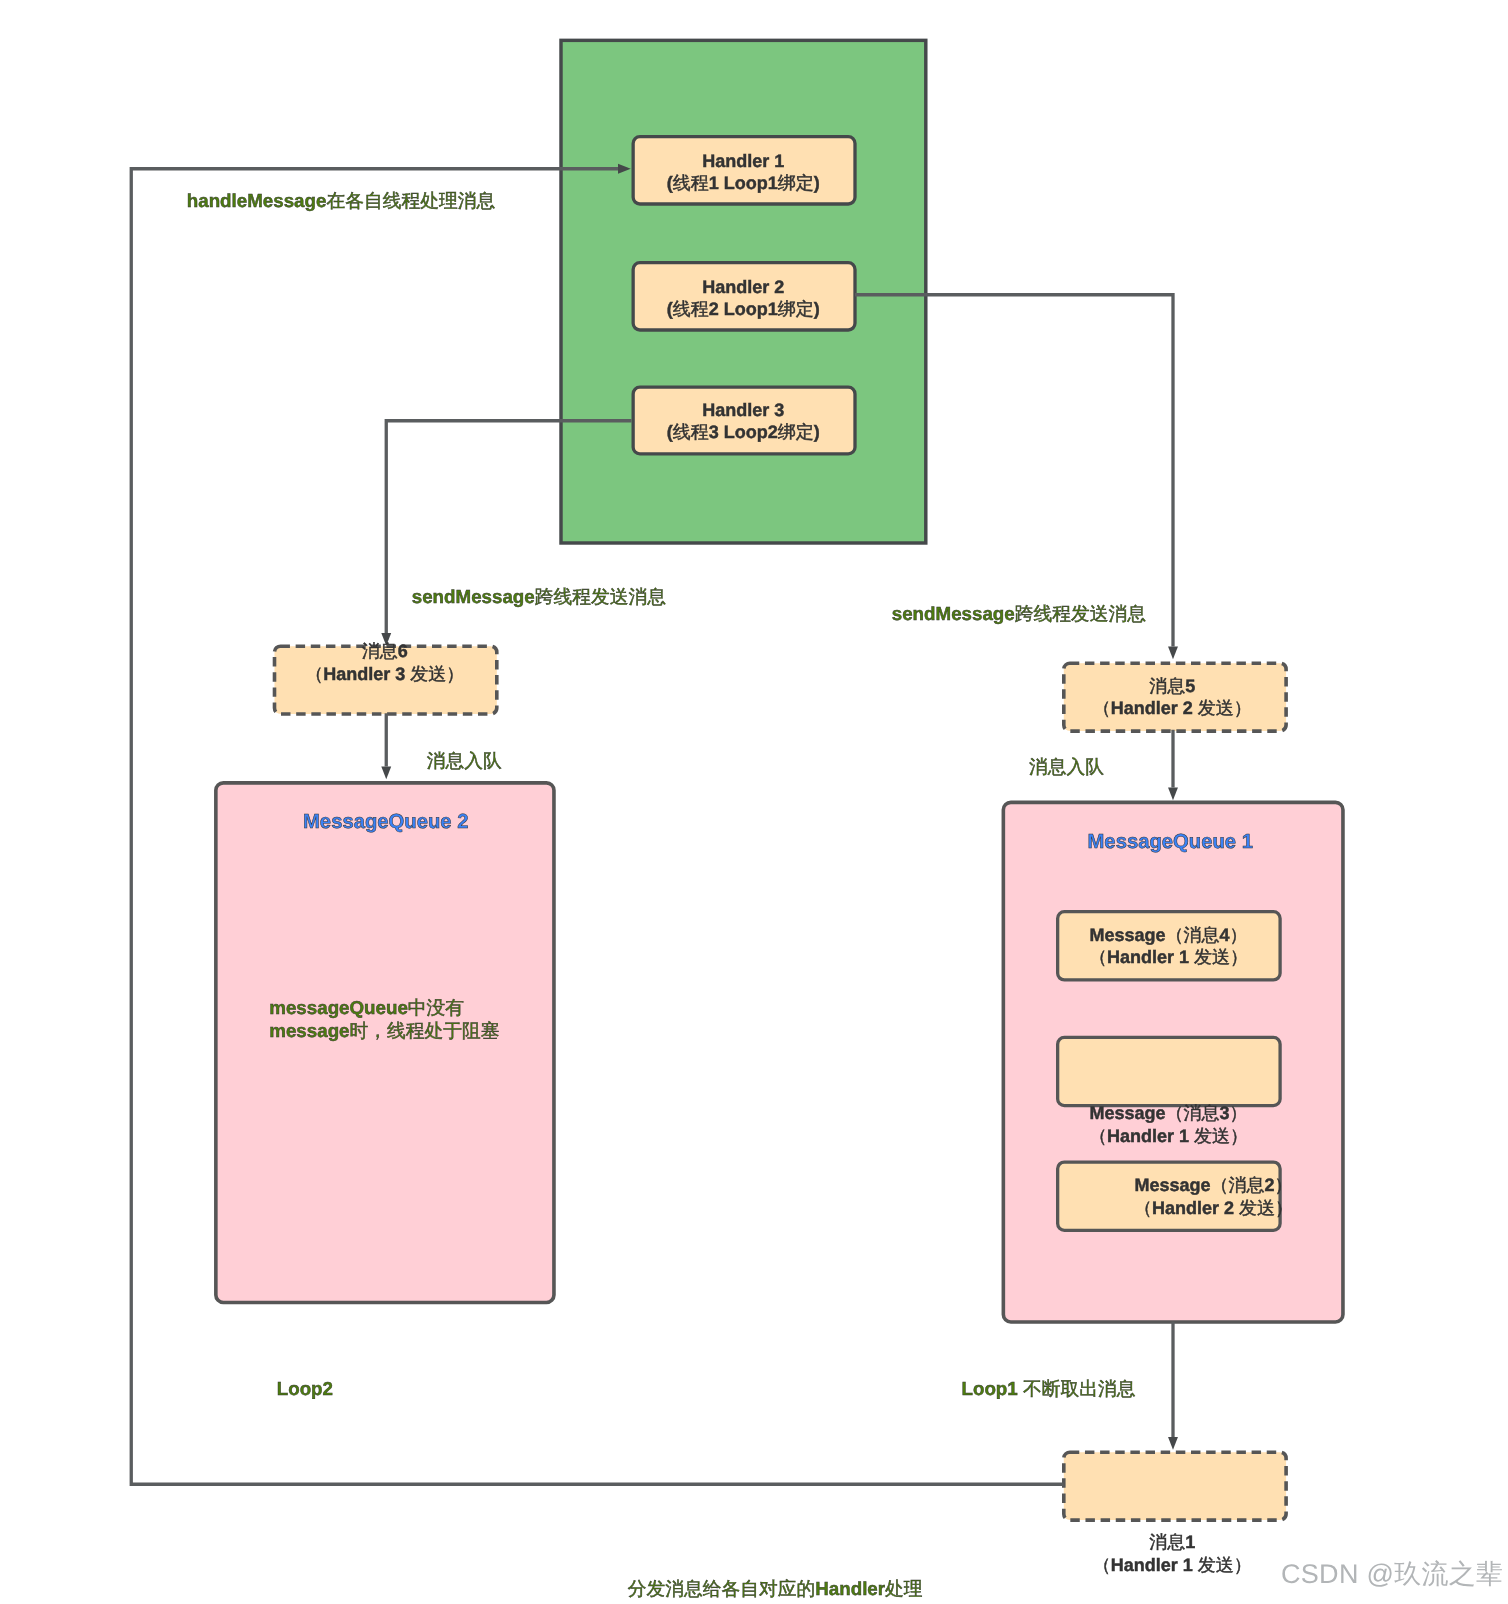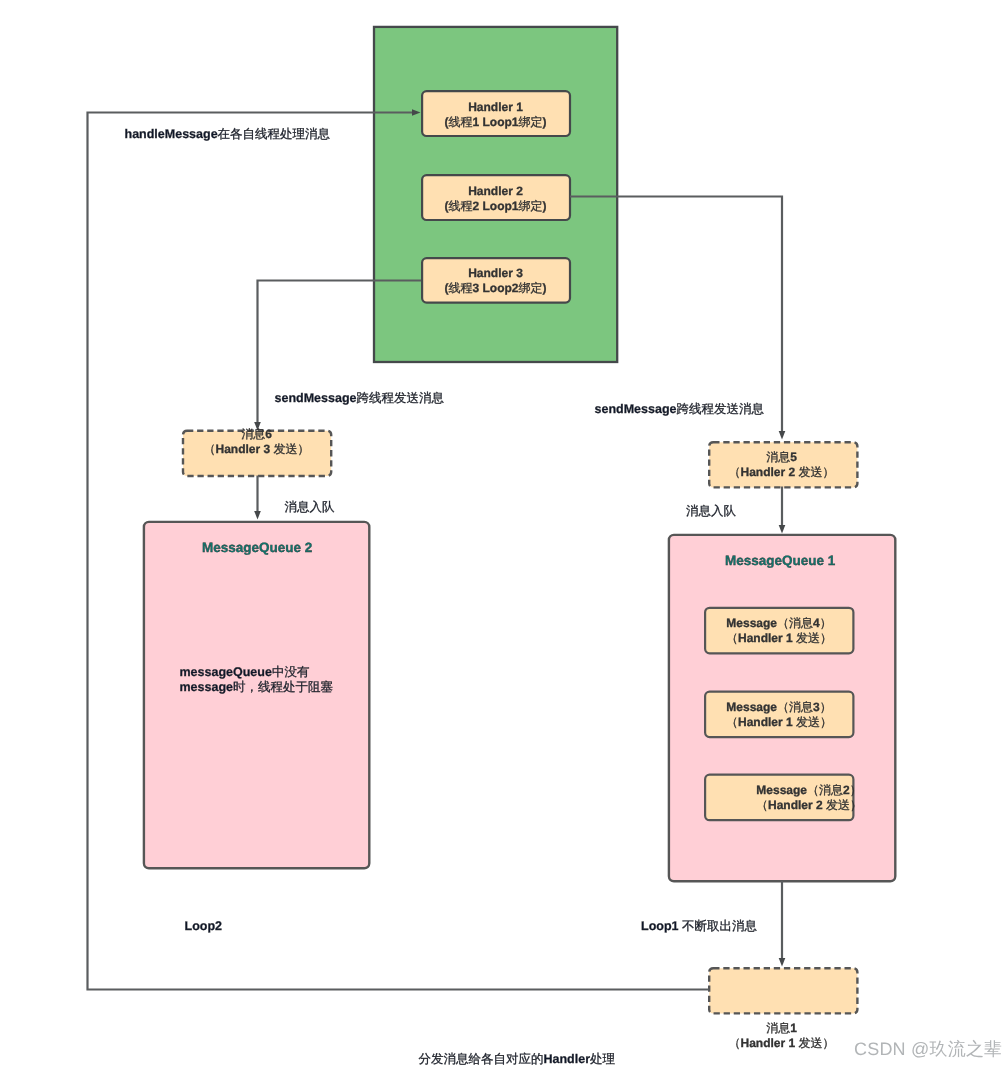--- a/index.html
+++ b/index.html
@@ -10,23 +10,23 @@
        text-rendering:geometricPrecision;}
   #canvas{position:absolute;left:0;top:0;width:1005px;height:1069px;}
   svg.layer{position:absolute;left:0;top:0;width:1005px;height:1069px;overflow:visible;}
   svg.shapes{z-index:1;}
   svg.edges{z-index:3;}
   .textlayer{position:absolute;left:0;top:0;width:1005px;height:1069px;z-index:4;}
   .boxtext{position:absolute;box-sizing:border-box;display:flex;align-items:center;
            justify-content:center;text-align:center;
            font-weight:700;font-synthesis-weight:none;color:#333333;font-size:12px;
            line-height:15px;padding-top:3px;-webkit-text-stroke:0.3px #333333;}
-  .lbl{position:absolute;font-weight:700;font-synthesis-weight:none;color:#0f172a;
+  .lbl{position:absolute;font-weight:700;font-synthesis-weight:none;color:#4d7c0f;
        white-space:nowrap;font-size:12.5px;line-height:15px;-webkit-text-stroke:0.3px #333333;}
-  .qtitle{position:absolute;font-weight:700;font-synthesis-weight:none;color:#0f766e;
+  .qtitle{position:absolute;font-weight:700;font-synthesis-weight:none;color:#3b82f6;
           white-space:nowrap;font-size:13.5px;line-height:16px;-webkit-text-stroke:0.35px #333333;}
   .watermark{position:absolute;color:#b2b5b7;white-space:nowrap;font-weight:normal;
              font-size:18px;line-height:18px;letter-spacing:0.2px;}
 </style>
 </head>
 <body>
 
 <div id="canvas">
 
   <svg class="layer shapes" viewBox="0 0 1005 1069">
@@ -106,21 +106,21 @@
         <div>（Handler 1 发送）</div>
       </div>
     </div>
 
     <div class="boxtext" style="left:705px;top:607px;width:148px;height:44px;">
       <div>
         <div>Message（消息4）</div>
         <div>（Handler 1 发送）</div>
       </div>
     </div>
-    <div class="boxtext" style="left:705px;top:691px;width:148px;height:44px;justify-content:center;">
+    <div class="boxtext" style="left:705px;top:726px;width:148px;height:44px;justify-content:center;">
       <div>
         <div>Message（消息3）</div>
         <div>（Handler 1 发送）</div>
       </div>
     </div>
     <div class="boxtext" style="left:705px;top:774px;width:148px;height:44px;margin-left:30px;">
       <div>
         <div>Message（消息2）</div>
         <div>（Handler 2 发送）</div>
       </div>

